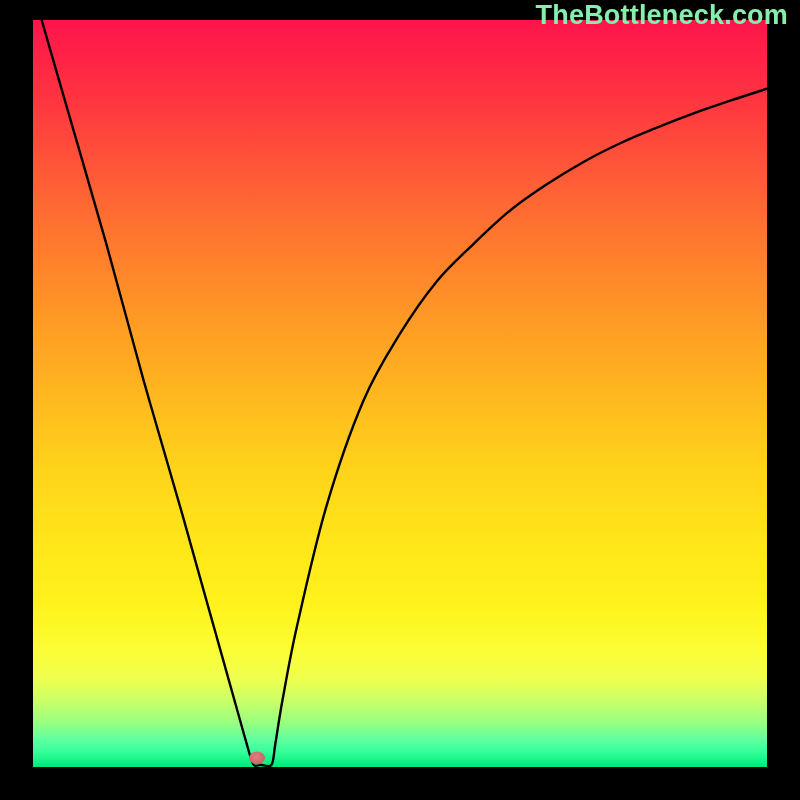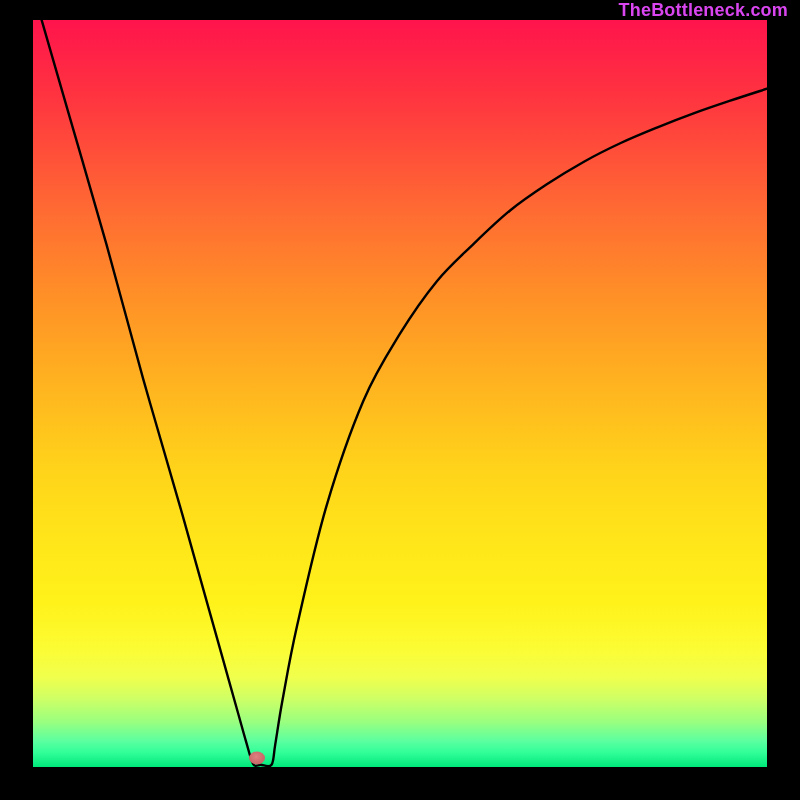--- a/index.html
+++ b/index.html
@@ -32,23 +32,23 @@
       #5cffa0 96.5%,
       #33ff99 98%,
       #00e87a 100%
     );
   }
   .watermark {
     position: absolute;
     top: 0px;
     right: 12px;
     font-family: Arial, Helvetica, sans-serif;
-    font-size: 18px;
+    font-size: 27px;
     font-weight: bold;
-    color: #d946ef;
+    color: #86efac;
     letter-spacing: 0.2px;
     text-align: right;
   }
   svg.curve {
     position: absolute;
     left: 0;
     top: 0;
     width: 800px;
     height: 800px;
     pointer-events: none;

